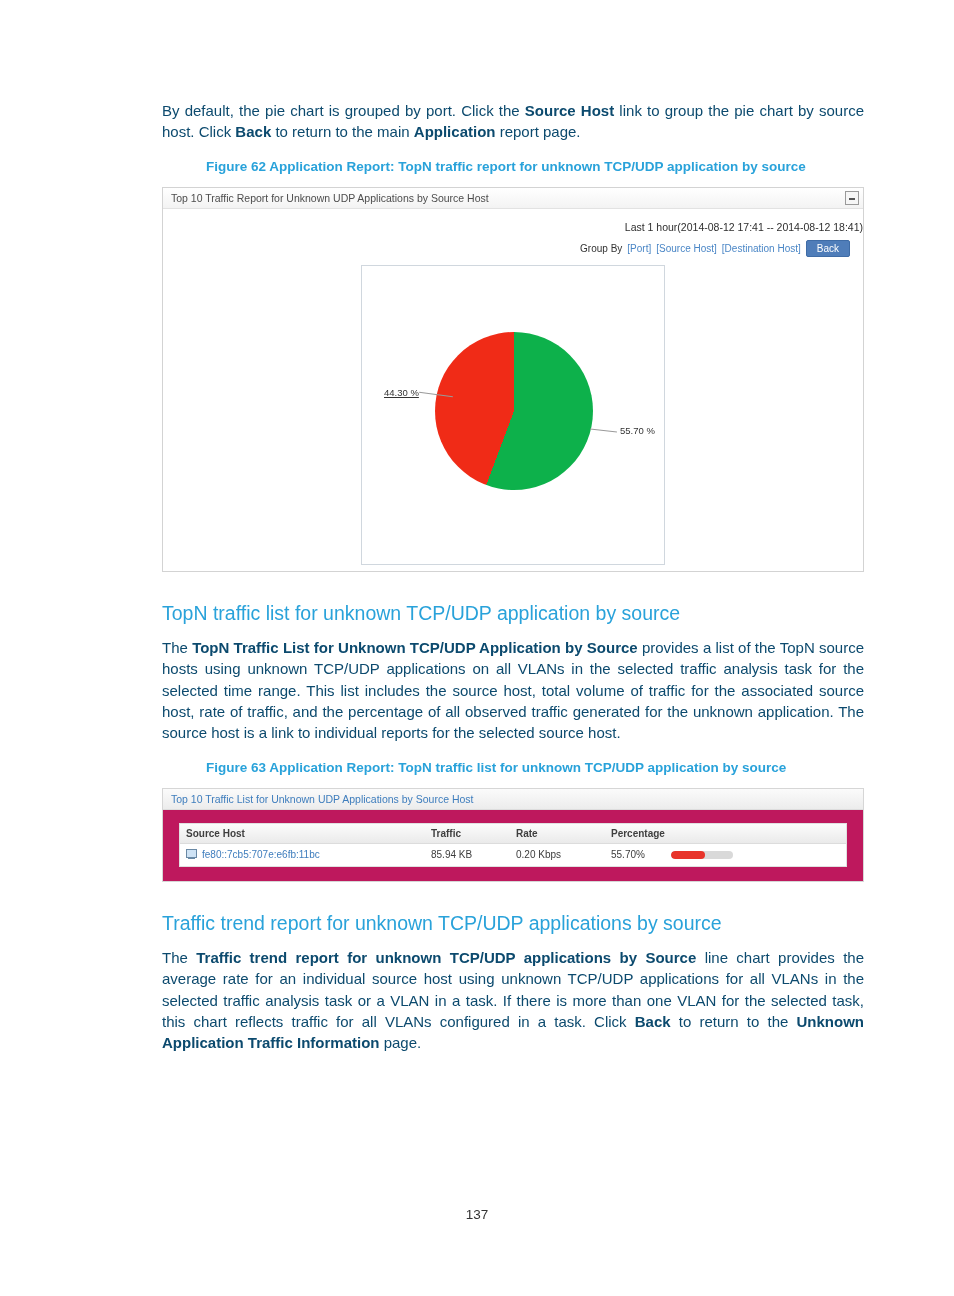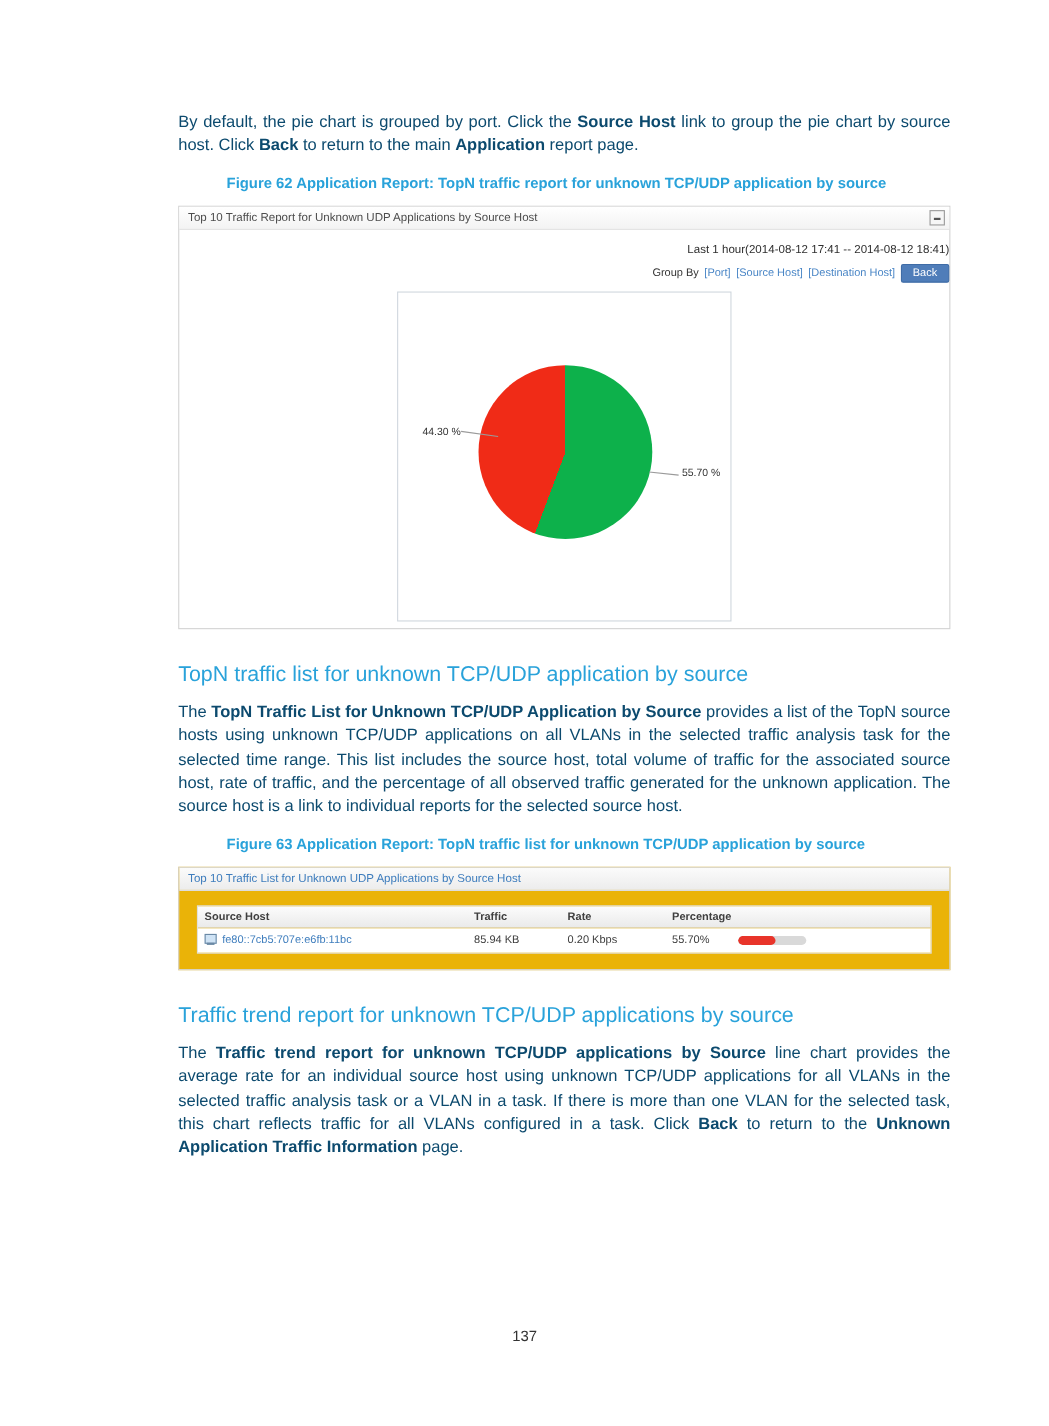--- a/index.html
+++ b/index.html
@@ -17,41 +17,41 @@
   .shot { margin-top:12px; }
 
   
   .window { border:1px solid #d3d3d3; height:385px; position:relative; background:#ffffff; }
   .titlebar { height:21px; line-height:20px; padding:0 8px; font-size:10.5px; color:#4d4d4d;
               background:linear-gradient(#ffffff,#f3f3f3); border-bottom:1px solid #e2e2e2; position:relative; }
   .minbox { position:absolute; right:4px; top:3px; width:14px; height:14px; border:1px solid #9a9a9a; background:#f6f6f6; cursor:pointer; }
   .minbox::after { content:""; position:absolute; left:3px; right:3px; top:6px; height:2px; background:#555555; }
 
   .time { text-align:right; font-size:10.5px; color:#2e2e2e; margin-top:12px; }
-  .grouprow { display:flex; justify-content:flex-end; align-items:center; gap:5px; margin:7px 0 0 0; font-size:10px; }
+  .grouprow { display:flex; justify-content:flex-end; align-items:center; gap:5px; margin:7px 13px 0 0; font-size:10px; }
   .grouprow .gb { color:#333333; }
   .grouprow .glink { color:#4a86c6; text-decoration:none; cursor:pointer; }
   .backbtn { background:#4f7db9; color:#ffffff; font-size:10px; padding:2px 10px; border-radius:2px;
              border:1px solid #3f6ca6; cursor:pointer; font-family:"Liberation Sans", sans-serif; }
 
   .panel { width:304px; height:300px; border:1px solid #d0d7de; margin:8px auto 0; position:relative; background:#ffffff; }
   .pie { position:absolute; left:73px; top:66px; width:158px; height:158px; border-radius:50%; }
   .plabel { position:absolute; font-size:9.5px; color:#333333; white-space:nowrap; }
-  .pl-left { left:22px; top:121px; }
+  .pl-left { left:22px; top:121px;text-decoration:underline; }
   .pl-right { left:258px; top:159px; }
   .leader { position:absolute; height:1px; background:#9a9a9a; }
   .ld-left { left:57px; top:128px; width:34px; transform:rotate(8deg); }
   .ld-right { left:228px; top:164px; width:27px; transform:rotate(6deg); }
 
   
   h2.section { margin-top:29px; font-size:19.5px; font-weight:400; color:#29a2da; line-height:24px; }
   .sect-p { margin-top:12px; }
 
   
-  .listshot { border:1px solid #d6d6d6; background:#eab308; padding-bottom:14px; }
+  .listshot { border:1px solid #d6d6d6; background:#be185d; padding-bottom:14px; }
   .listbar { height:21px; line-height:21px; padding:0 8px; font-size:10.5px; color:#3e7dbd;
              background:linear-gradient(#fbfbfb,#ececec); border-bottom:1px solid #dddddd; }
   .tablewrap { margin:13px 16px 0; border:1px solid #e0e0e0; }
   .trow { display:grid; grid-template-columns:245px 85px 95px 1fr; align-items:center; font-size:10px; }
   .trow > div { padding-left:6px; }
   .thead { background:linear-gradient(#fcfcfc,#eaeaea); border-bottom:1px solid #dcdcdc; color:#3f3f3f; font-weight:bold; height:20px; }
   .tbody-row { border-bottom:1px solid #ececec; height:22px; color:#3c3c3c; background:#ffffff; }
   .tbody-row:last-child { border-bottom:none; }
 
   .hostcell { display:flex; align-items:center; gap:5px; }

